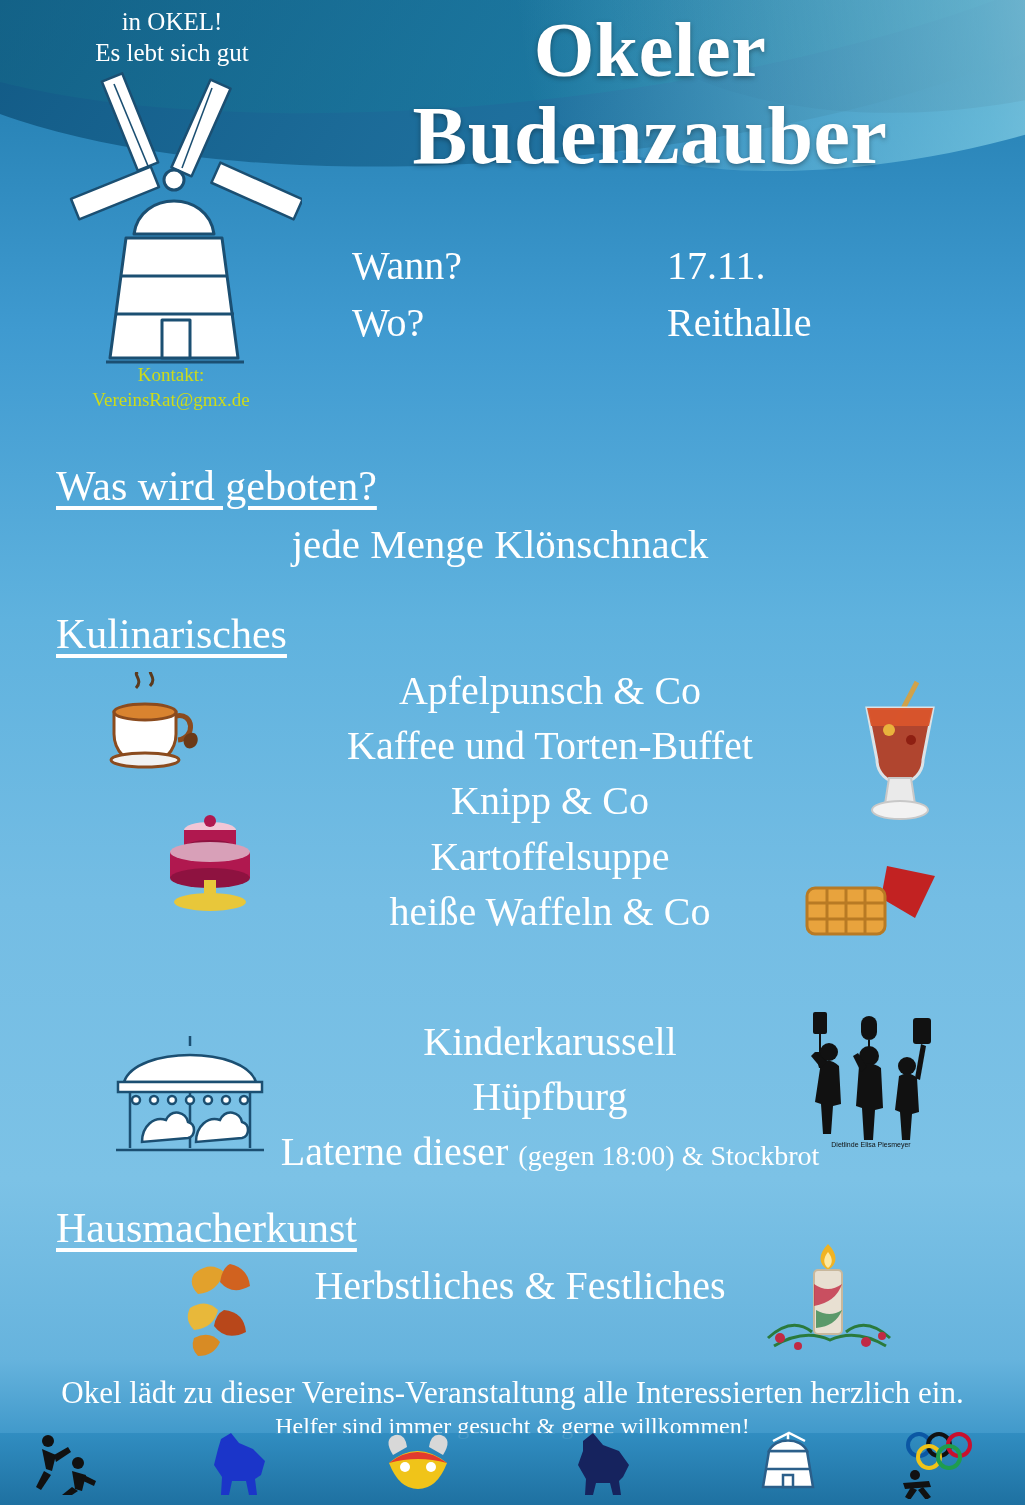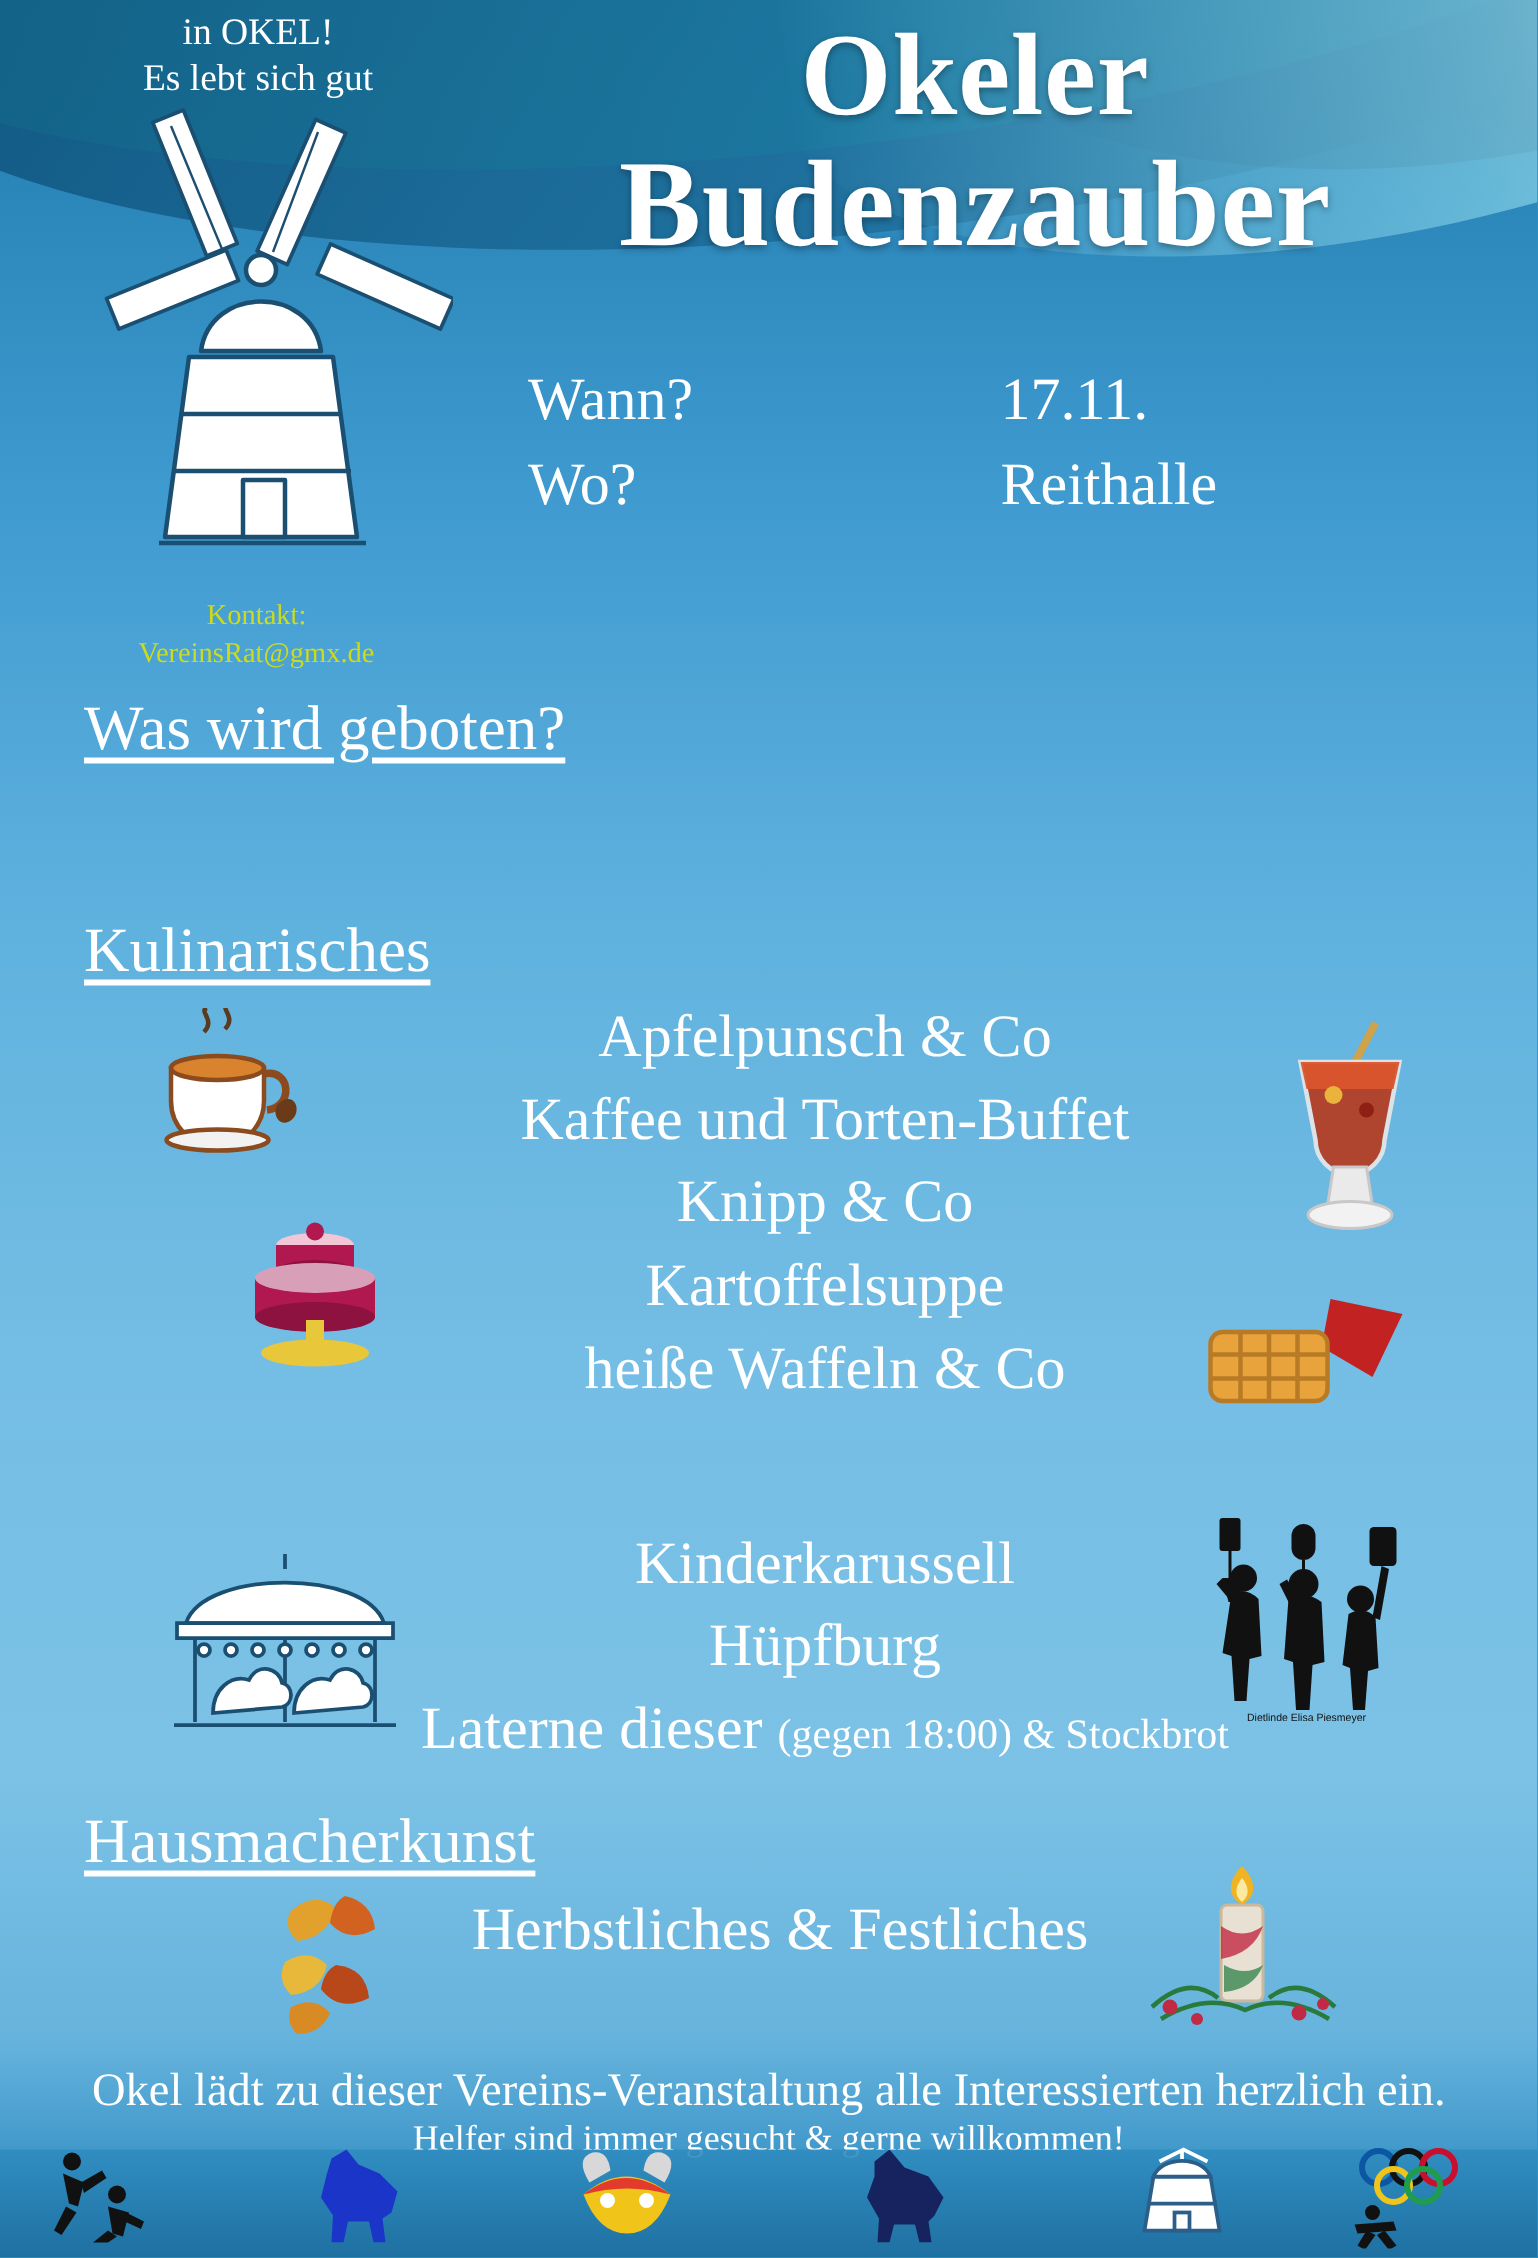--- a/index.html
+++ b/index.html
@@ -90,21 +90,20 @@
     width: 240px; height: 310px;
   }
   .contact {
     position: absolute;
     left: 40px; top: 363px;
     width: 262px;
     text-align: center;
     color: #cddb1a;
     font-size: 19px;
     line-height: 1.3;
-    margin-top: 36px;
   }
   .contact .c-label { display: block; }
   .contact .c-mail { display: block; }
 
   .title {
     position: absolute;
     left: 300px; top: 8px;
     width: 700px;
     text-align: center;
     color: #ffffff;
@@ -260,20 +259,23 @@
       <div class="facts-q">Wann?</div>
       <div class="facts-a">17.11.</div>
     </div>
     <div class="facts-row">
       <div class="facts-q">Wo?</div>
       <div class="facts-a">Reithalle</div>
     </div>
   </div>
 
   <div class="section-head" id="offer-head">Was wird geboten?</div>
+  <div class="body-lines" id="offer-lines">
+    <div>jede Menge Klönschnack</div>
+  </div>
 
   <div class="section-head" id="culinary-head">Kulinarisches</div>
   <div class="body-lines" id="culinary-lines">
     <div>Apfelpunsch &amp; Co</div>
     <div>Kaffee und Torten-Buffet</div>
     <div>Knipp &amp; Co</div>
     <div>Kartoffelsuppe</div>
     <div>heiße Waffeln &amp; Co</div>
   </div>
 

